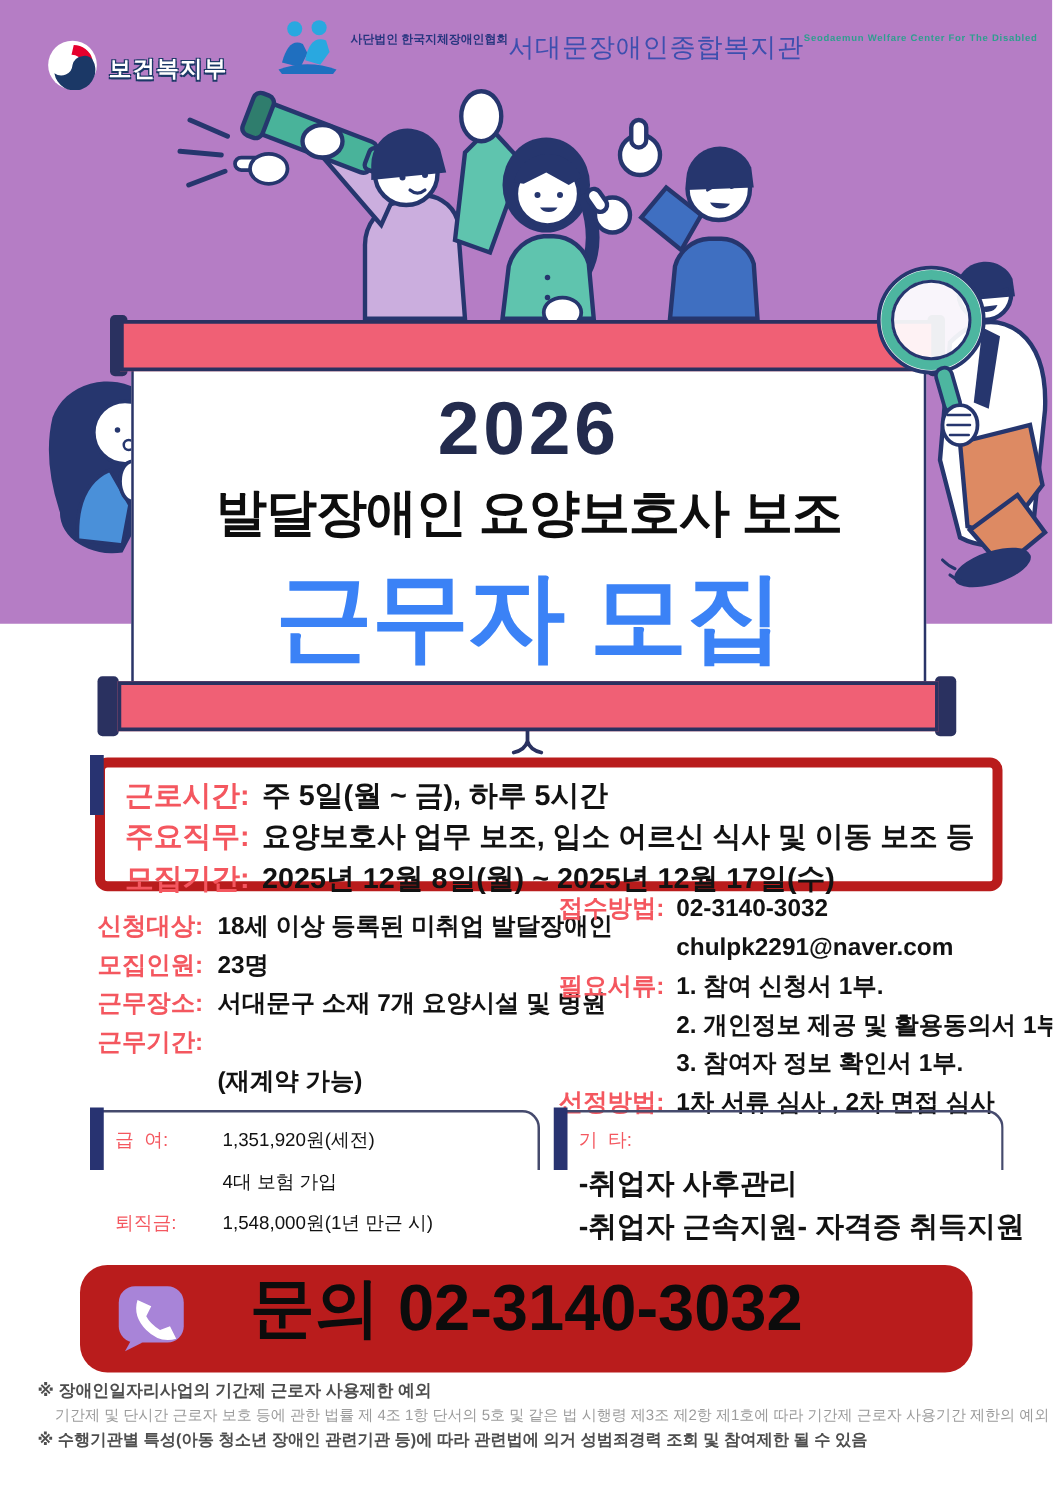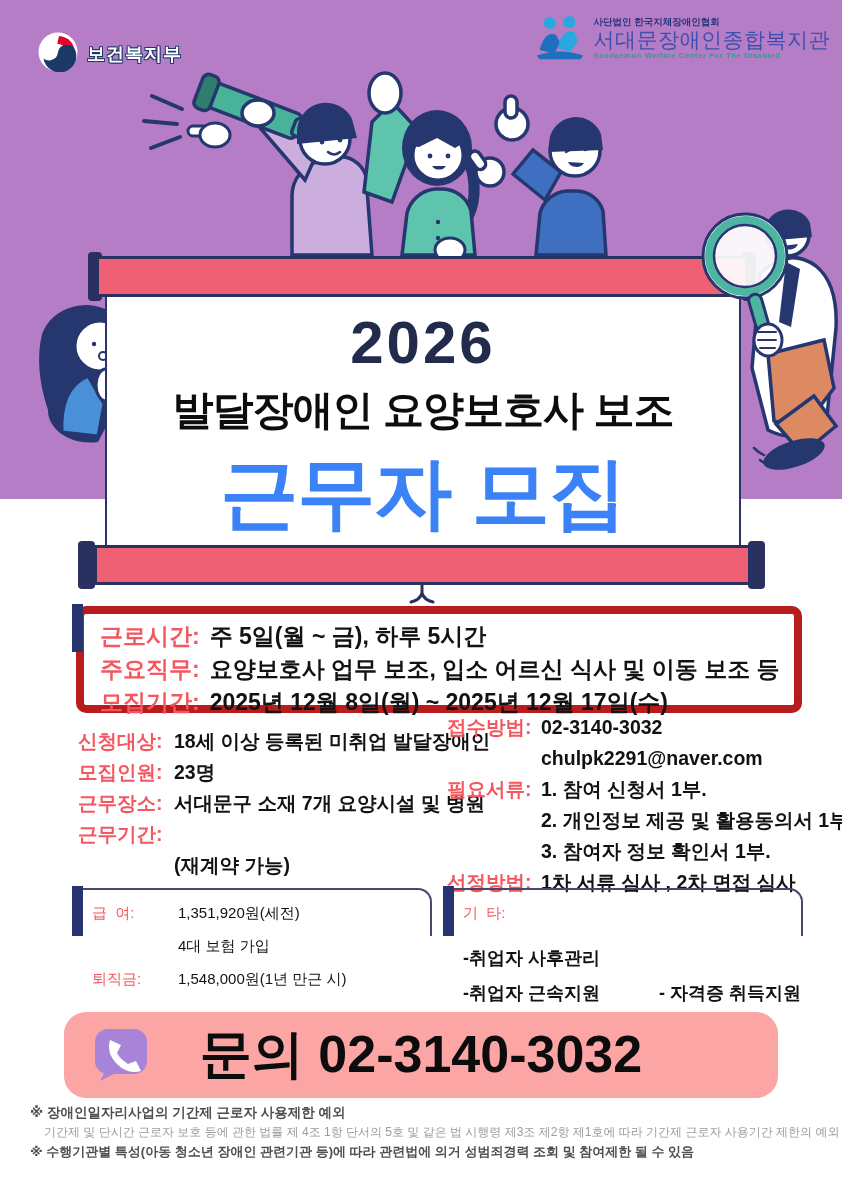--- a/index.html
+++ b/index.html
@@ -10,21 +10,21 @@
     font-family:"Liberation Sans","DejaVu Sans",sans-serif;
   }
   
   .purple-bg { position:absolute; left:0; top:0; width:842px; height:499px; background:#b57dc5; }
   .gov-logo { position:absolute; left:38px; top:32px; display:flex; align-items:center; gap:9px; }
   .gov-logo .txt {
     color:#fff; font-size:18px; font-weight:700; letter-spacing:1px;
     text-shadow:-1px -1px 0 #1b3866,1px -1px 0 #1b3866,-1px 1px 0 #1b3866,1px 1px 0 #1b3866;
   }
   .center-logo { position:absolute; right:12px; top:14px; display:flex; align-items:center; gap:8px; }
-  .center-logo .lines { display:flex; flex-direction:column; line-height:1.15; }
+  .center-logo .lines { display:flex; line-height:1.15; }
   .center-logo .l1 { font-size:9.5px; font-weight:700; color:#27357f; }
   .center-logo .l2 { font-size:21px; font-weight:400; color:#3d4fae; letter-spacing:0.5px; }
   .center-logo .l3 { font-size:7.6px; font-weight:700; color:#2f9e8f; letter-spacing:0.6px; }
   .people-layer { position:absolute; left:0; top:0; width:842px; height:500px; }
   .magnifier-man { position:absolute; left:690px; top:182px; width:152px; height:290px; z-index:6; }
   
   .bar { position:absolute; background:#f06075; border:3px solid #2a3160; z-index:4; }
   .bar-top { left:96px; top:256px; width:652px; height:41px; }
   .bar-bottom { left:94px; top:545px; width:657px; height:40px; }
   .bar-cap { position:absolute; background:#2a3160; border-radius:4px; z-index:4; }
@@ -59,29 +59,29 @@
   .tab-box.etc { left:447px; }
   .tab-border {
     position:absolute; left:0; top:0; width:100%; height:48px;
     border-top:2px solid #454a6d; border-right:2px solid #454a6d;
     border-top-right-radius:14px;
   }
   .tab-box .content { position:relative; padding:8px 0 0 16px; }
   .tab-box .row { line-height:33px; font-size:15px; font-weight:400; }
   .tab-box .lbl { min-width:78px; }
   .tab-box .val { margin-left:8px; }
-  .etc-grid { margin-top:12px; font-size:18px; font-weight:700; color:#121212; }
+  .etc-grid { margin-top:0; font-size:23px; font-weight:700; color:#121212; }
   .etc-grid .erow { display:flex; line-height:35px; }
   .etc-grid .c1 { width:196px; white-space:pre; }
   .etc-grid .c2 { white-space:pre; }
   
   .contact {
     position:absolute; left:64px; top:1012px; width:714px; height:86px;
-    background:#fca5a5; border-radius:22px; z-index:2;
-    display:flex; align-items:center; justify-content:center;
+    background:#b91c1c; border-radius:22px; z-index:2;
+    display:flex; align-items:flex-start; justify-content:center;
   }
   .contact .phone-wrap { position:absolute; left:30px; top:16px; width:54px; height:54px; }
   .contact .txt { font-size:52px; font-weight:800; color:#0c0c0c; letter-spacing:0px; }
   
   .footer { position:absolute; left:30px; top:1103px; width:794px; }
   .footer .f1 { font-size:13.5px; font-weight:700; color:#4e4e4e; line-height:20px; }
   .footer .f2 { font-size:12px; font-weight:400; color:#9b9b9b; line-height:19px; margin-left:14px; white-space:nowrap; }
   .footer .f3 { font-size:13px; font-weight:700; color:#4e4e4e; line-height:20px; }
 </style>
 </head>

